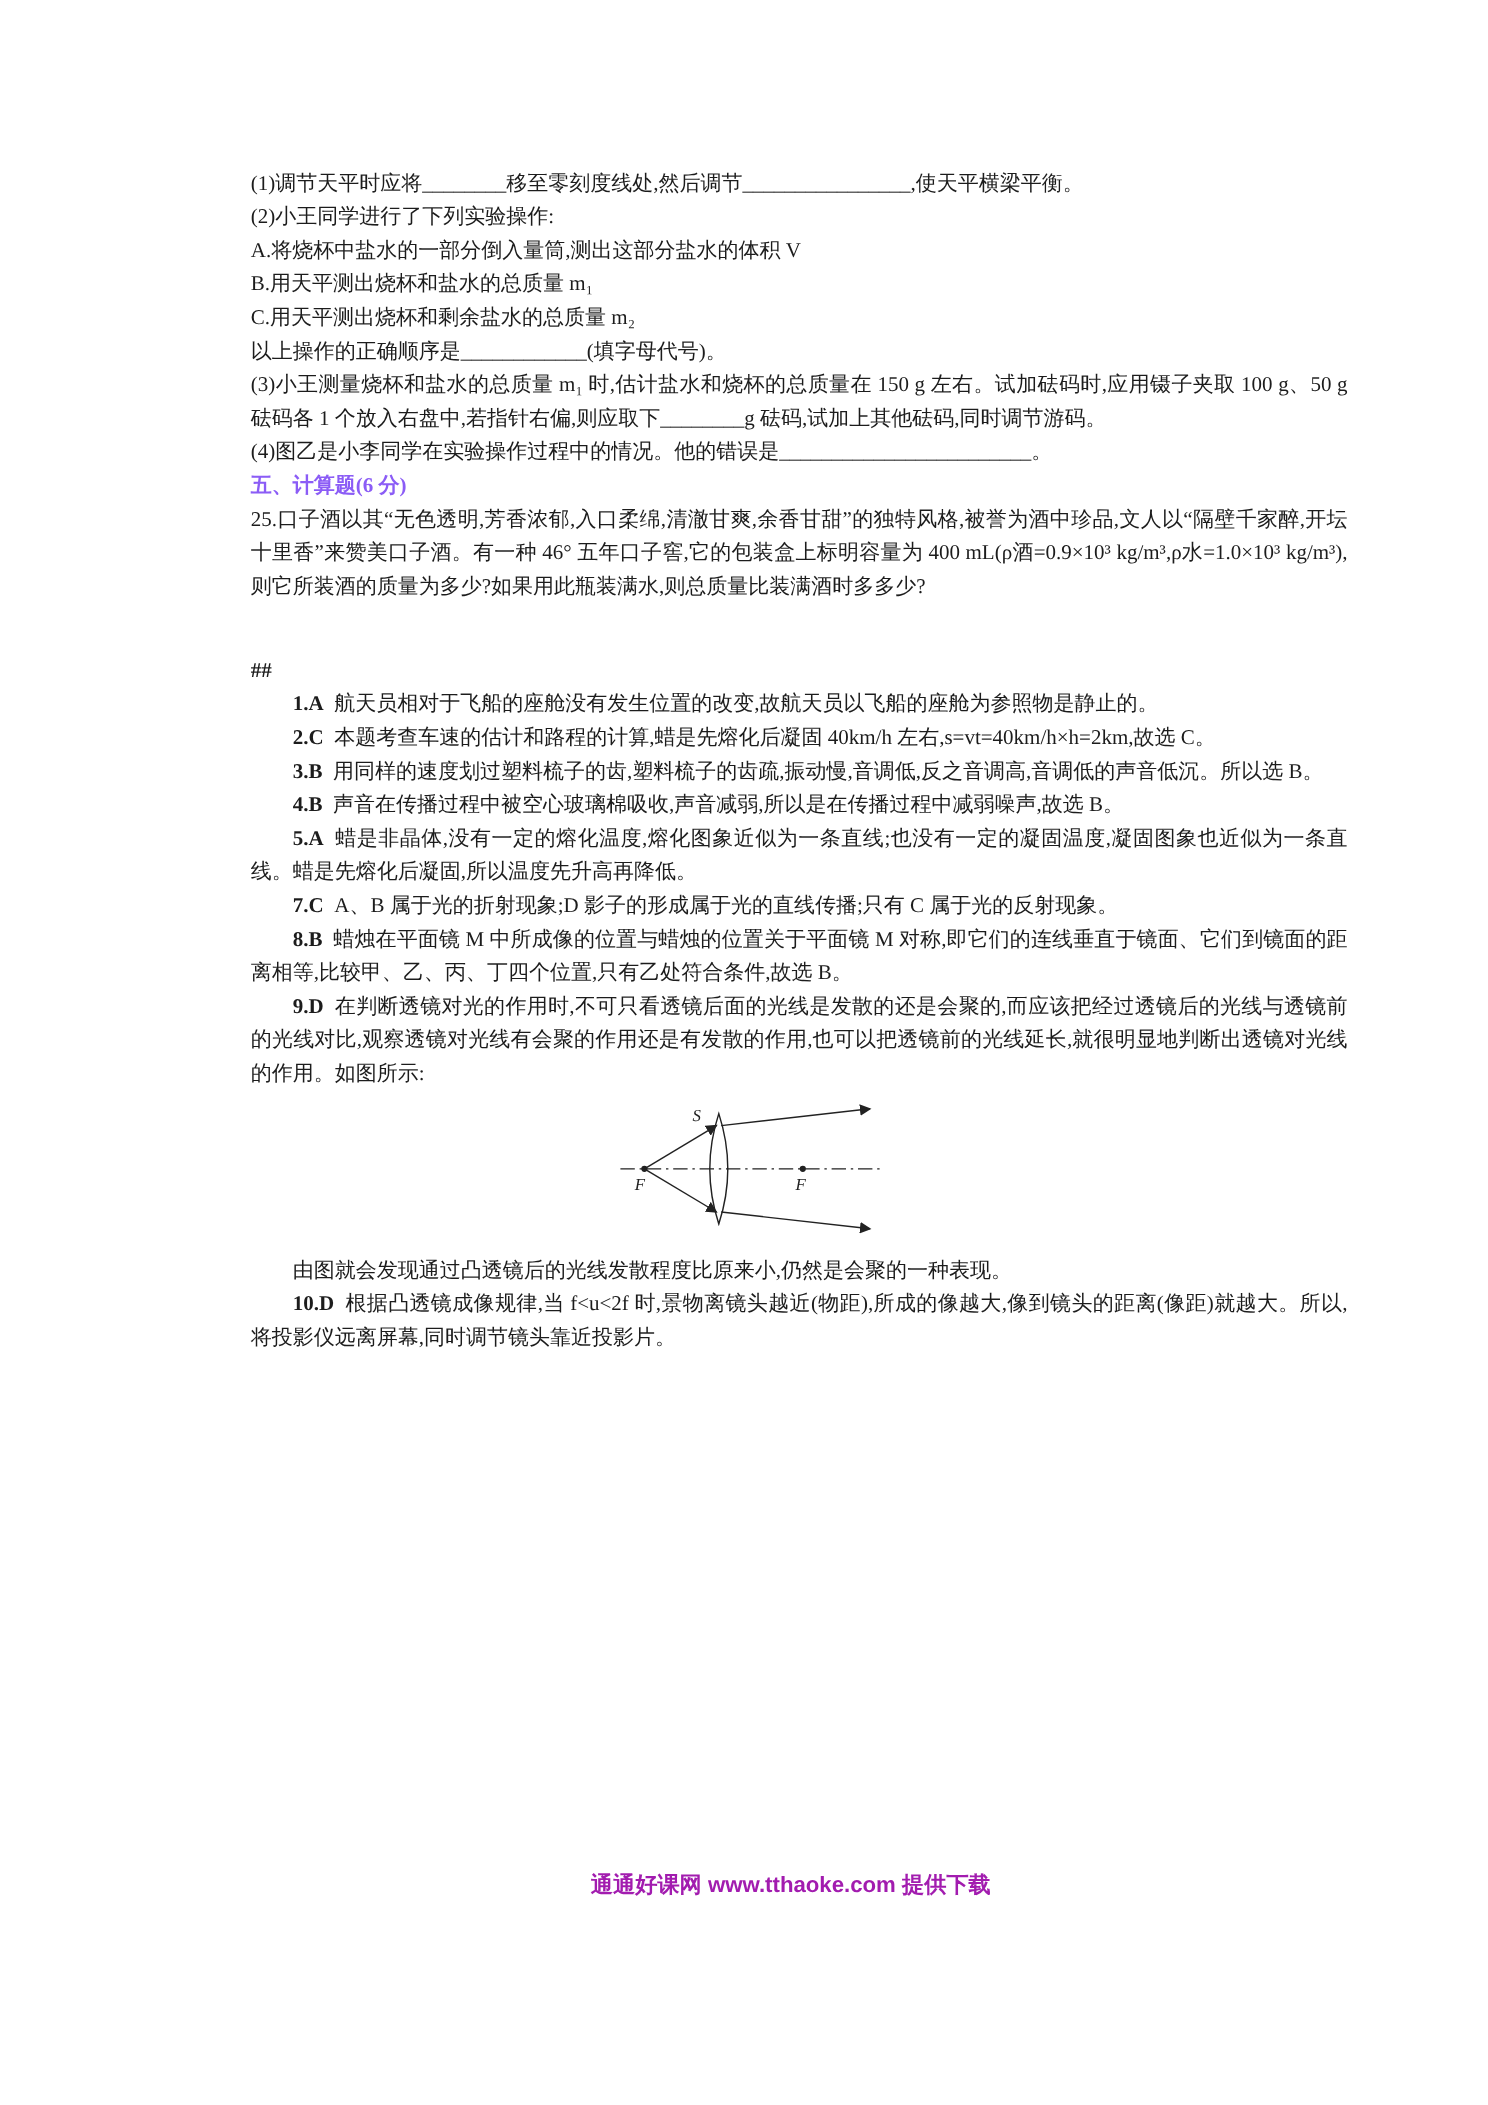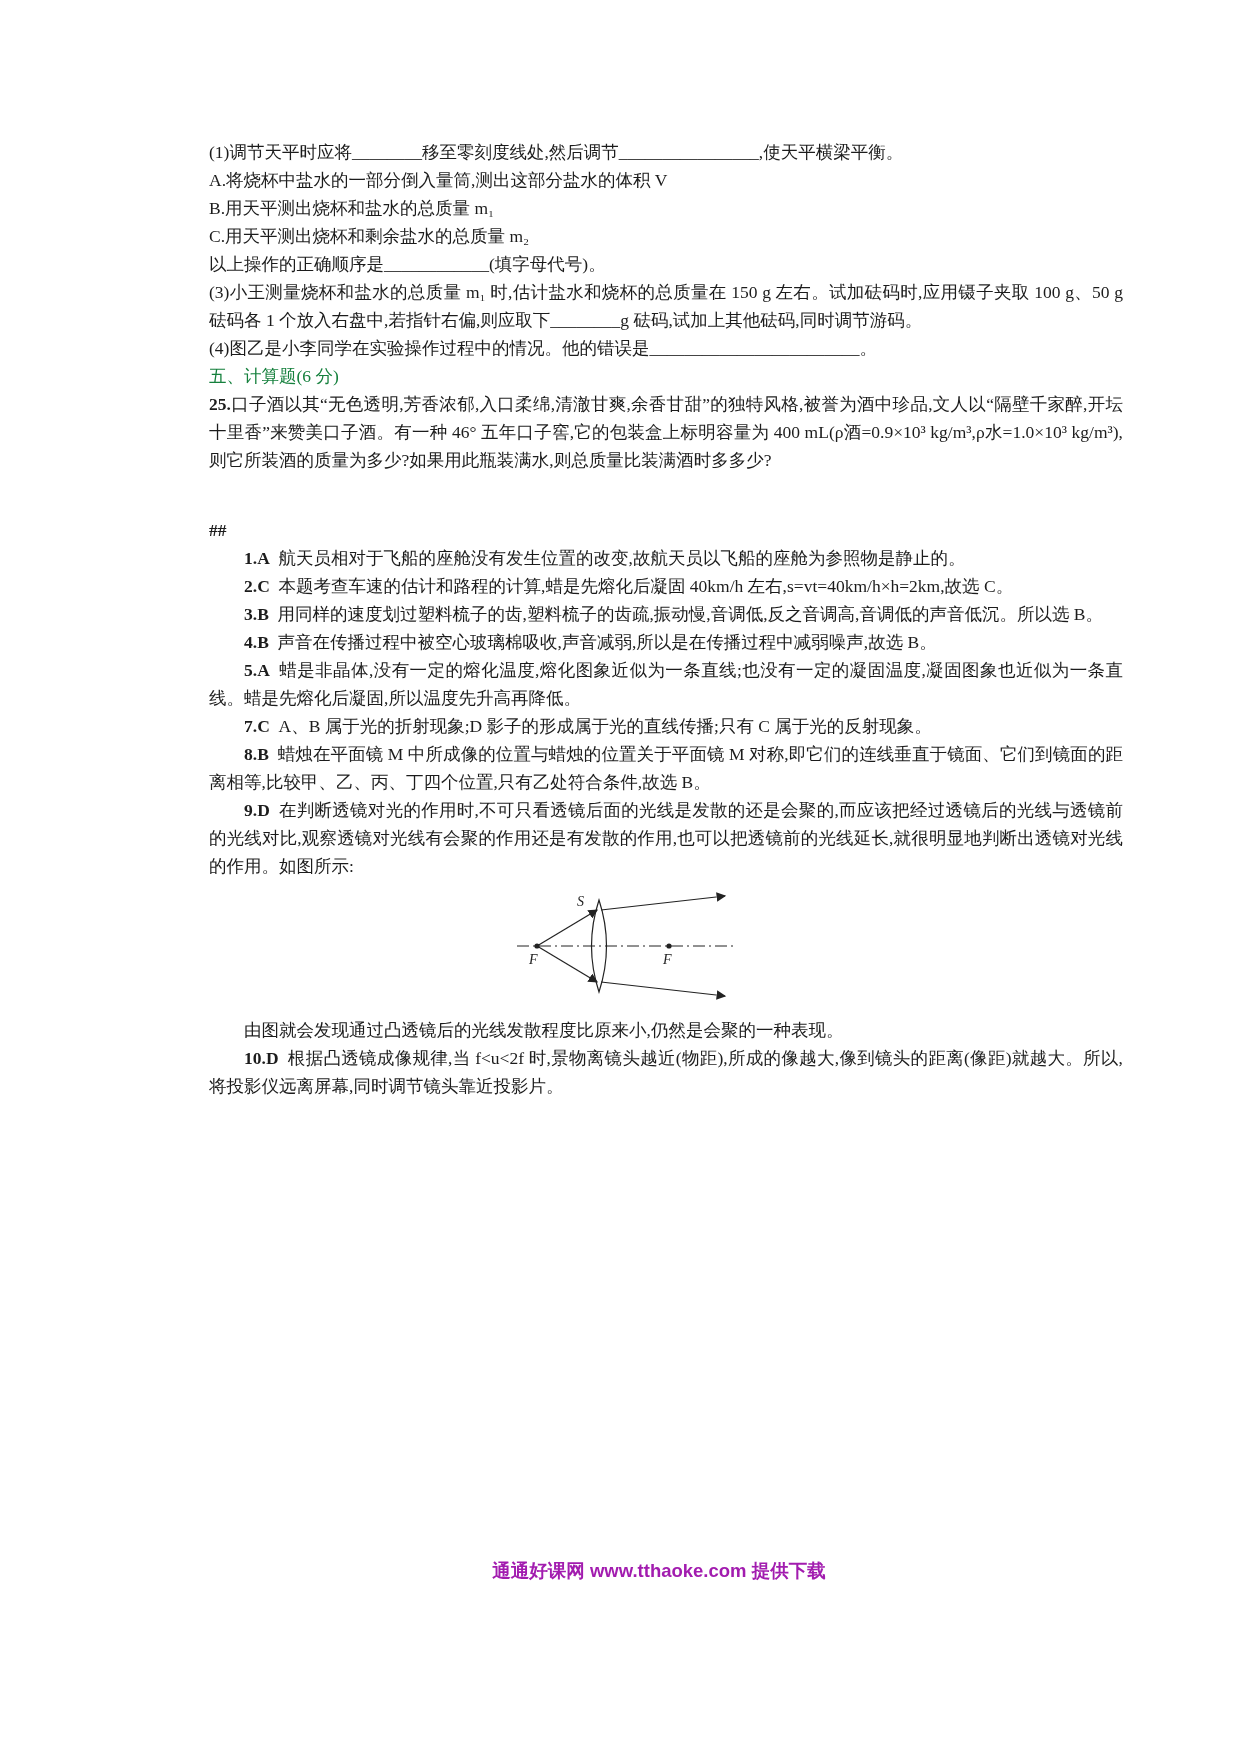--- a/index.html
+++ b/index.html
@@ -18,24 +18,24 @@
     left:170px;
     top:138px;
     width:914px;
     font-size:17.5px;
     line-height:28px;
     text-align:justify;
   }
   p{margin:0;}
   .indent{text-indent:2em;}
   .red-heading{
-    color:#15803d;
-    font-weight:normal;
+    color:#8b5cf6;
+    font-weight:bold;
   }
-  .qnum{font-weight:bold;}
+  .qnum{font-weight:normal;}
   .ans-num{font-weight:bold;}
   .hash-marker{font-weight:bold;margin-top:42px;}
   .figure-wrap{
     text-align:center;
     margin:10px 0 6px -80px;
   }
   .figure-wrap svg{display:inline-block;}
   .footer{
     position:absolute;
     left:0;
@@ -49,20 +49,21 @@
   }
   svg text{font-family:"Liberation Serif","DejaVu Serif",serif;font-style:italic;}
 </style>
 </head>
 <body>
 
 <div class="page">
   <div class="content">
 
     <p>(1)调节天平时应将________移至零刻度线处,然后调节________________,使天平横梁平衡。</p>
+    <p>(2)小王同学进行了下列实验操作:</p>
     <p>A.将烧杯中盐水的一部分倒入量筒,测出这部分盐水的体积 V</p>
     <p>B.用天平测出烧杯和盐水的总质量 m₁</p>
     <p>C.用天平测出烧杯和剩余盐水的总质量 m₂</p>
     <p>以上操作的正确顺序是____________(填字母代号)。</p>
     <p>(3)小王测量烧杯和盐水的总质量 m₁ 时,估计盐水和烧杯的总质量在 150 g 左右。试加砝码时,应用镊子夹取 100 g、50 g 砝码各 1 个放入右盘中,若指针右偏,则应取下________g 砝码,试加上其他砝码,同时调节游码。</p>
     <p>(4)图乙是小李同学在实验操作过程中的情况。他的错误是________________________。</p>
 
     <p class="red-heading">五、计算题(6 分)</p>
 
     <p><span class="qnum">25.</span><span>口子酒以其“无色透明,芳香浓郁,入口柔绵,清澈甘爽,余香甘甜”的独特风格,被誉为酒中珍品,文人以“隔壁千家醉,开坛十里香”来赞美口子酒。有一种 46° 五年口子窖,它的包装盒上标明容量为 400 mL(ρ酒=0.9×10³ kg/m³,ρ水=1.0×10³ kg/m³),则它所装酒的质量为多少?如果用此瓶装满水,则总质量比装满酒时多多少?</span></p>

